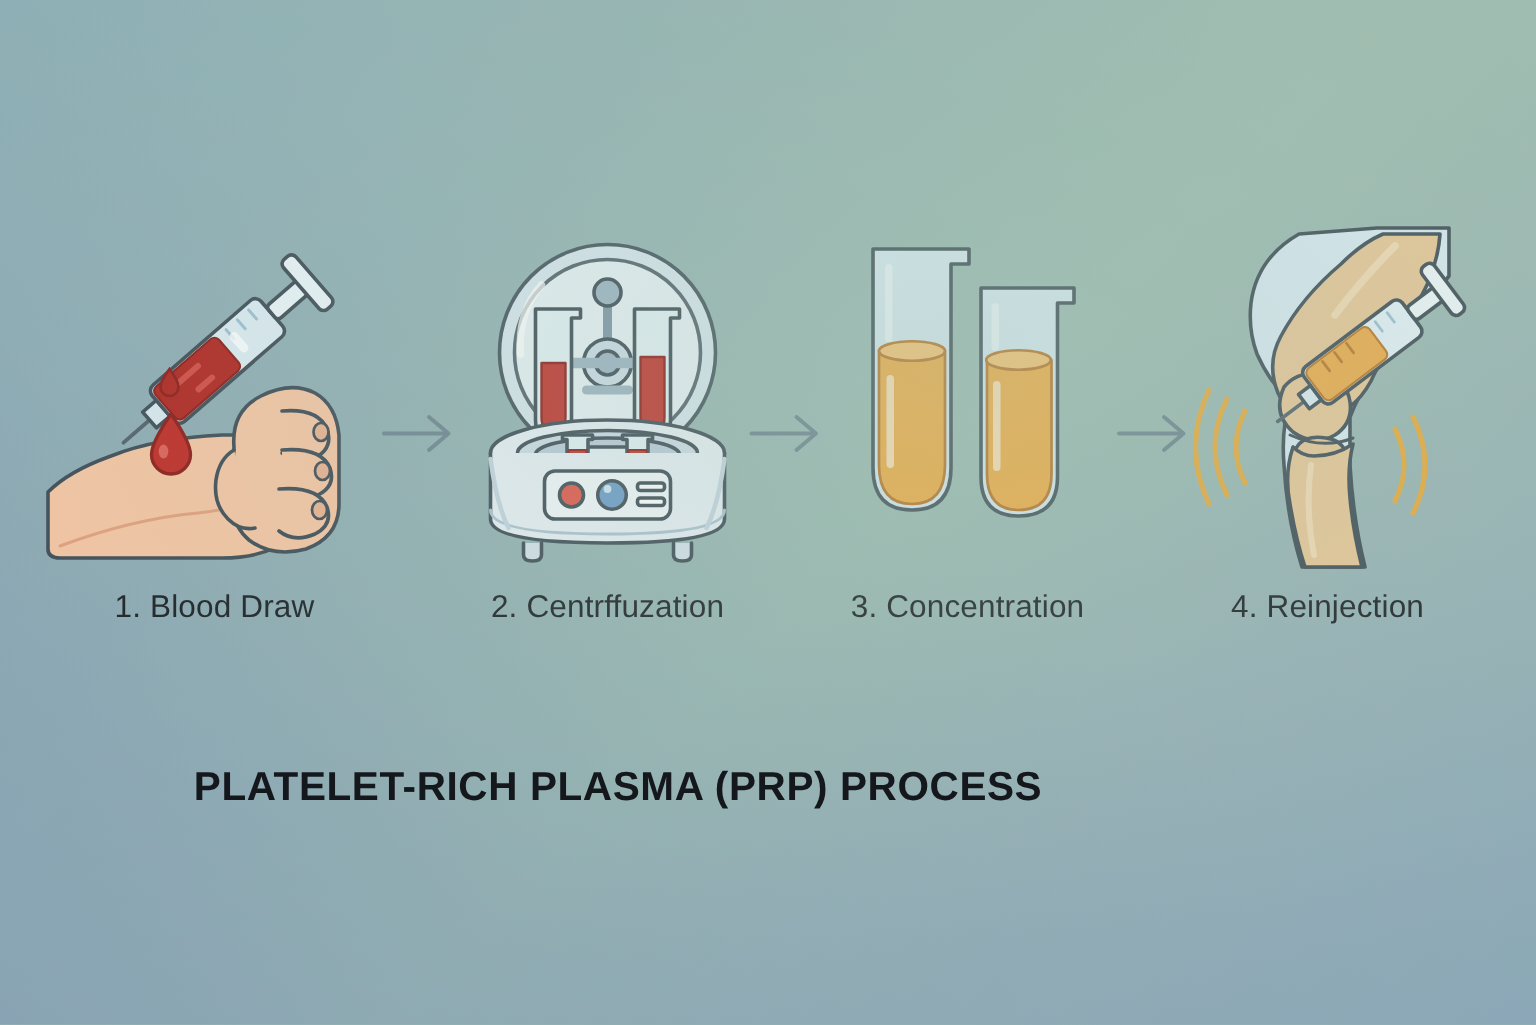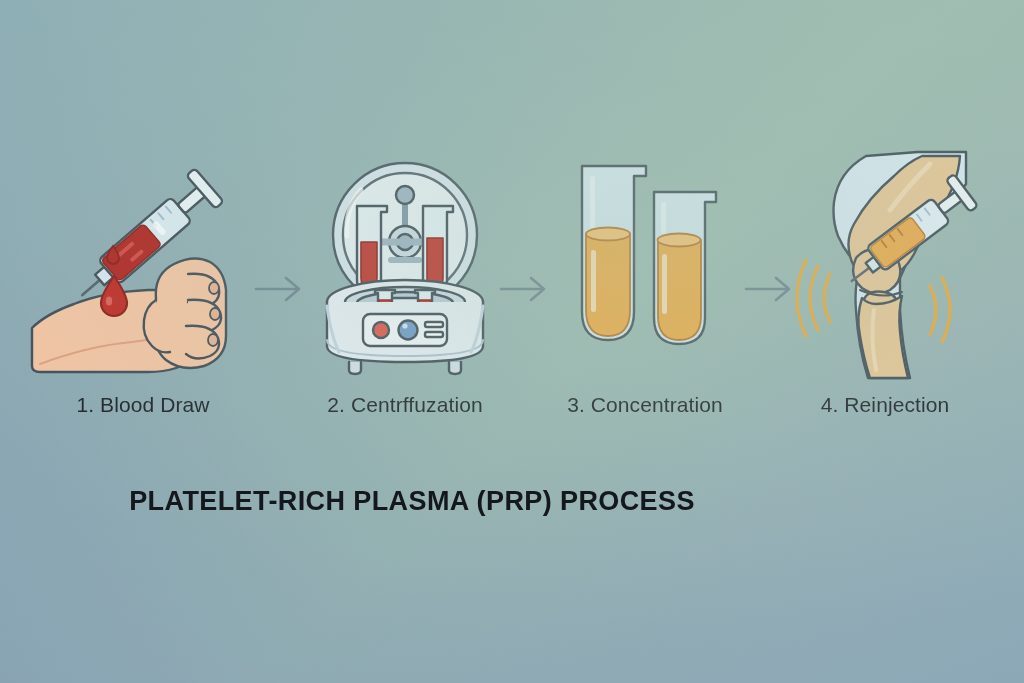--- a/index.html
+++ b/index.html
@@ -60,21 +60,21 @@
   }
   .arrow {
     position: absolute;
     top: 272px;
     width: 56px;
     height: 34px;
   }
   .title {
     position: absolute;
     left: 0;
-    top: 486px;
+    top: 509px;
     width: 824px;
     text-align: center;
     font-size: 27px;
     font-weight: bold;
     color: #14181c;
     letter-spacing: 0.4px;
     font-family: "Liberation Sans", sans-serif;
     z-index: 4;
   }
 </style>

